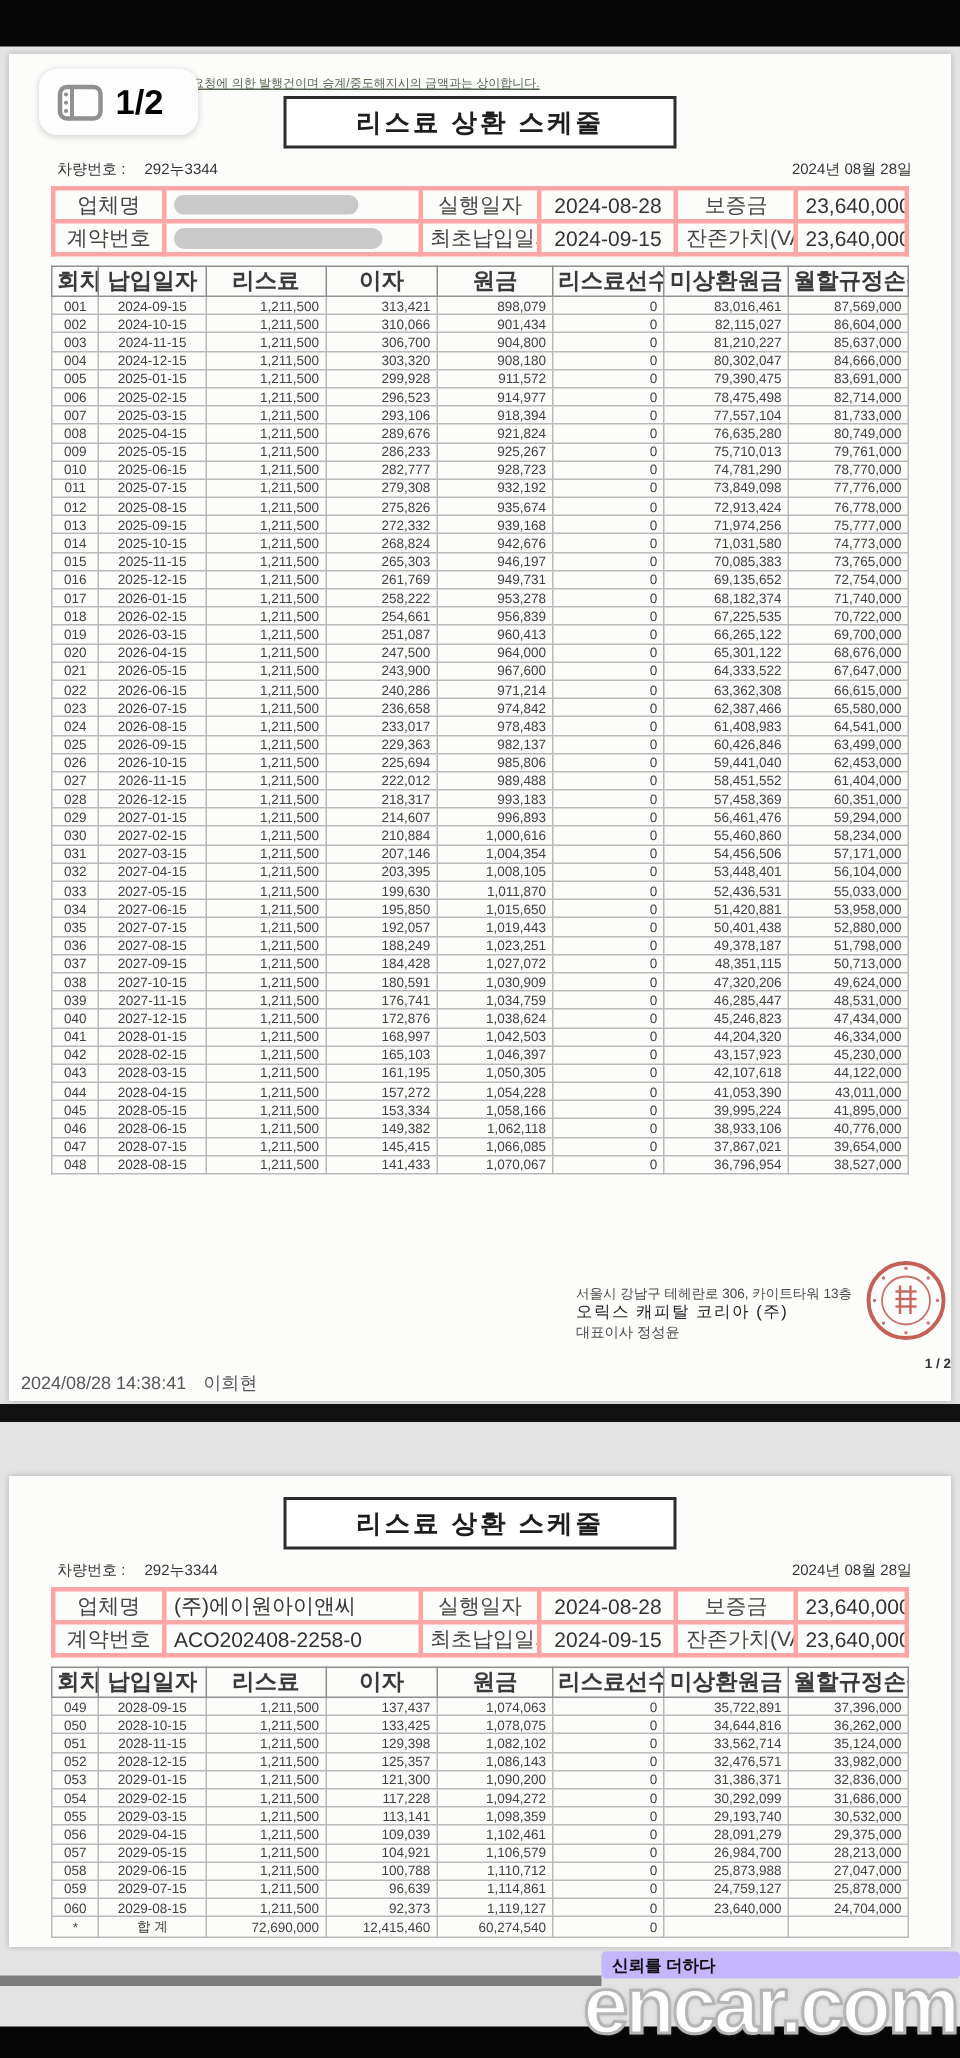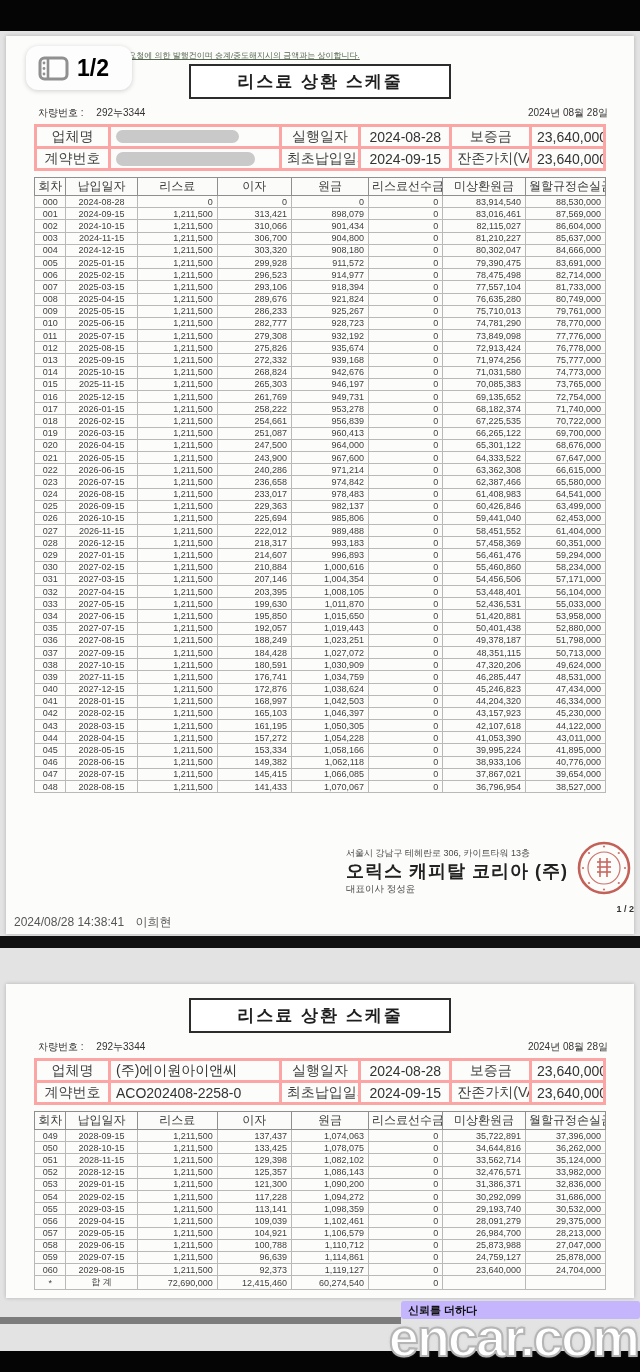--- a/index.html
+++ b/index.html
@@ -48,28 +48,28 @@
   table{border-collapse:collapse;table-layout:fixed;}
   .info-tbl{width:572px;margin:0 auto;}
   .info-tbl td{border:3px solid #fca5a5;font-size:14px;height:19px;padding:0 5px;color:#333;white-space:nowrap;overflow:hidden;}
   .info-tbl .lbl{text-align:center;color:#444;}
   .info-tbl .ctr{text-align:center;}
   .info-tbl .amt{text-align:right;}
   .blob{background:#c9c9c9;border-radius:9px;height:13px;width:78%;}
   .blob2{background:#c9c9c9;border-radius:9px;height:14px;width:88%;}
 
   .sched-tbl{width:572px;margin:6px auto 0;}
-  .sched-tbl th{border:1px solid #8f8f8f;font-size:12px;font-weight:normal;color:#3a3a3a;height:13px;padding:0 3px;text-align:center;white-space:nowrap;overflow:hidden;background:#fbfbfa;}
+  .sched-tbl th{border:1px solid #8f8f8f;font-size:15px;font-weight:bold;color:#3a3a3a;height:13px;padding:0 3px;text-align:center;white-space:nowrap;overflow:hidden;background:#fbfbfa;}
   .sched-tbl td{border:1px solid #b9b9b9;font-size:9px;height:11.2px;padding:0 4px;color:#3f3f3f;white-space:nowrap;overflow:hidden;}
   .c-num{text-align:right;}
   .c-center{text-align:center;}
 
   .p1-footer{position:absolute;right:66px;bottom:38px;text-align:left;line-height:1.35;}
   .p1-footer .addr{font-size:9px;color:#4a4a4a;}
-  .p1-footer .corp{font-size:18px;font-weight:bold;color:#222;letter-spacing:1px;}
+  .p1-footer .corp{font-size:11px;font-weight:normal;color:#222;letter-spacing:1px;}
   .p1-footer .ceo{font-size:9.5px;color:#4a4a4a;}
   .pagenum{position:absolute;left:0;right:0;bottom:20px;text-align:right;font-size:9px;font-weight:bold;color:#333;}
   .timestamp{position:absolute;left:8px;bottom:3px;font-size:12px;color:#565656;}
   .stamp{position:absolute;right:2px;bottom:34px;}
 
   
   .w-no{width:5.5%;} .w-date{width:12.5%;} .w-lease{width:14%;} .w-int{width:13%;}
   .w-prin{width:13.5%;} .w-adv{width:13%;} .w-out{width:14.5%;} .w-loss{width:14%;}
 </style>
 </head>
@@ -152,30 +152,20 @@
           <th>납입일자</th>
           <th>리스료</th>
           <th>이자</th>
           <th>원금</th>
           <th>리스료선수금</th>
           <th>미상환원금</th>
           <th>월할규정손실금</th>
         </tr>
       </thead>
     <tbody>
-        <tr>
-          <td class="c-center">000</td>
-          <td class="c-center">2024-08-28</td>
-          <td class="c-num">0</td>
-          <td class="c-num">0</td>
-          <td class="c-num">0</td>
-          <td class="c-num">0</td>
-          <td class="c-num">83,914,540</td>
-          <td class="c-num">88,530,000</td>
-        </tr>
         <tr>
           <td class="c-center">001</td>
           <td class="c-center">2024-09-15</td>
           <td class="c-num">1,211,500</td>
           <td class="c-num">313,421</td>
           <td class="c-num">898,079</td>
           <td class="c-num">0</td>
           <td class="c-num">83,016,461</td>
           <td class="c-num">87,569,000</td>
         </tr>

